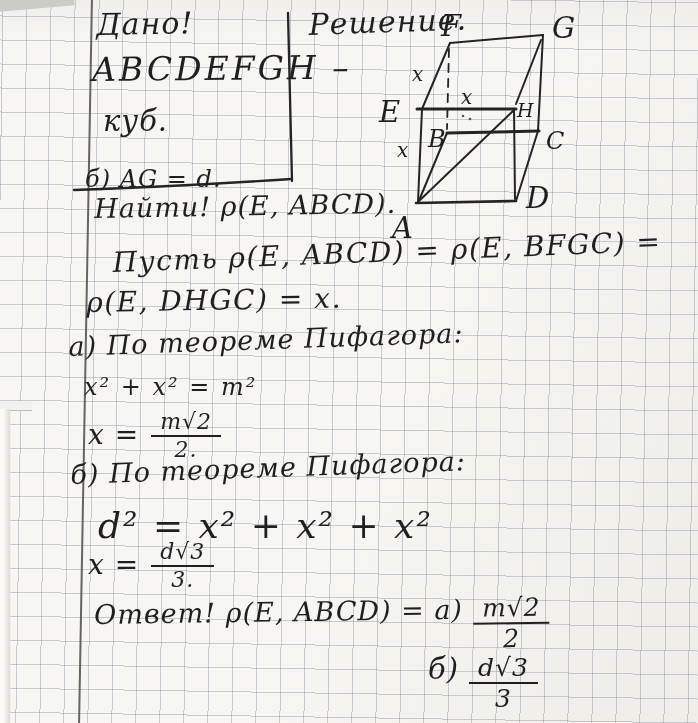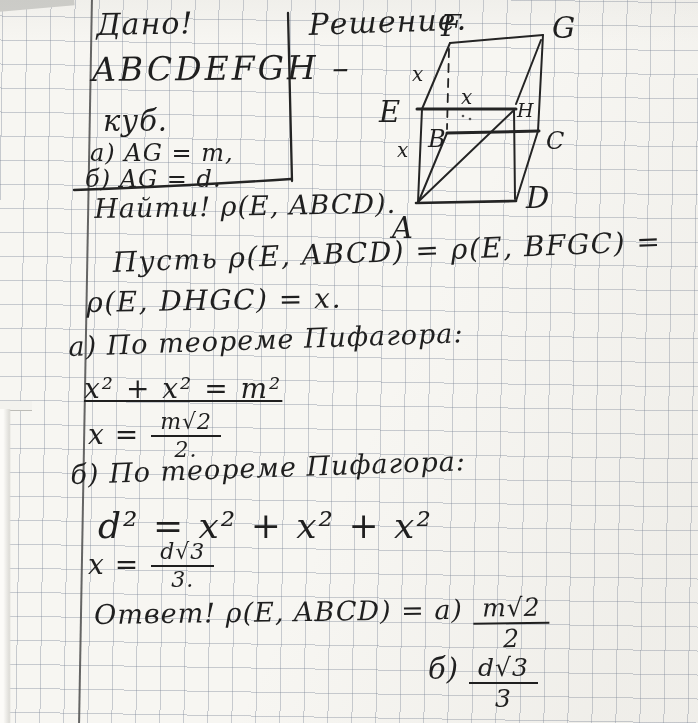--- a/index.html
+++ b/index.html
@@ -95,30 +95,29 @@
     <text x="526" y="208" class="lbl-big">D</text>
 
     <text x="412" y="81" class="xm">x</text>
     <text x="461" y="104" class="xm">x</text>
     <text x="397" y="157" class="xm">x</text>
   </svg>
 
   <div class="hw" style="left:96px;top:8px;font-size:30px;transform:rotate(-1deg);">Дано!</div>
   <div class="hw" style="left:92px;top:52px;font-size:33px;letter-spacing:3px;transform:rotate(-0.5deg);">ABCDEFGH –</div>
   <div class="hw" style="left:96px;top:106px;font-size:29px;margin-left:7px;">куб.</div>
-  <div class="hw" style="left:90px;top:140px;font-size:24px;">а) AG = m,</div>
   <div class="hw" style="left:85px;top:166px;font-size:24px;">б) AG = d.</div>
 
   <div class="hw" style="left:308px;top:8px;font-size:30px;transform:rotate(-2deg);">Решение.</div>
   <div class="hw" style="left:94px;top:194px;font-size:27px;transform:rotate(-1deg);">Найти! ρ(E, ABCD).</div>
   <div class="hw" style="left:112px;top:248px;font-size:28px;transform:rotate(-2.2deg);letter-spacing:1.5px;">Пусть ρ(E, ABCD) = ρ(E, BFGC) =</div>
   <div class="hw" style="left:86px;top:288px;font-size:28px;transform:rotate(-1deg);letter-spacing:1.5px;">ρ(E, DHGC) = x.</div>
 
   <div class="hw" style="left:68px;top:332px;font-size:27px;transform:rotate(-2deg);">а) По теореме Пифагора:</div>
-  <div class="hw" style="left:84px;top:374px;font-size:28px;letter-spacing:2px;text-decoration:underline;">x² + x² = m²</div>
+  <div class="hw" style="left:84px;top:374px;font-size:24px;letter-spacing:2px;">x² + x² = m²</div>
   <div class="hw eq-row" style="left:88px;top:410px;font-size:28px;">
     <span>x =</span>
     <span class="frac" style="font-size:22px;">
       <span class="num">m√2</span>
       <span class="den">2.</span>
     </span>
   </div>
 
   <div class="hw" style="left:70px;top:460px;font-size:27px;transform:rotate(-2deg);">б) По теореме Пифагора:</div>
   <div class="hw" style="left:98px;top:506px;font-size:36px;letter-spacing:2px;">d² = x² + x² + x²</div>

